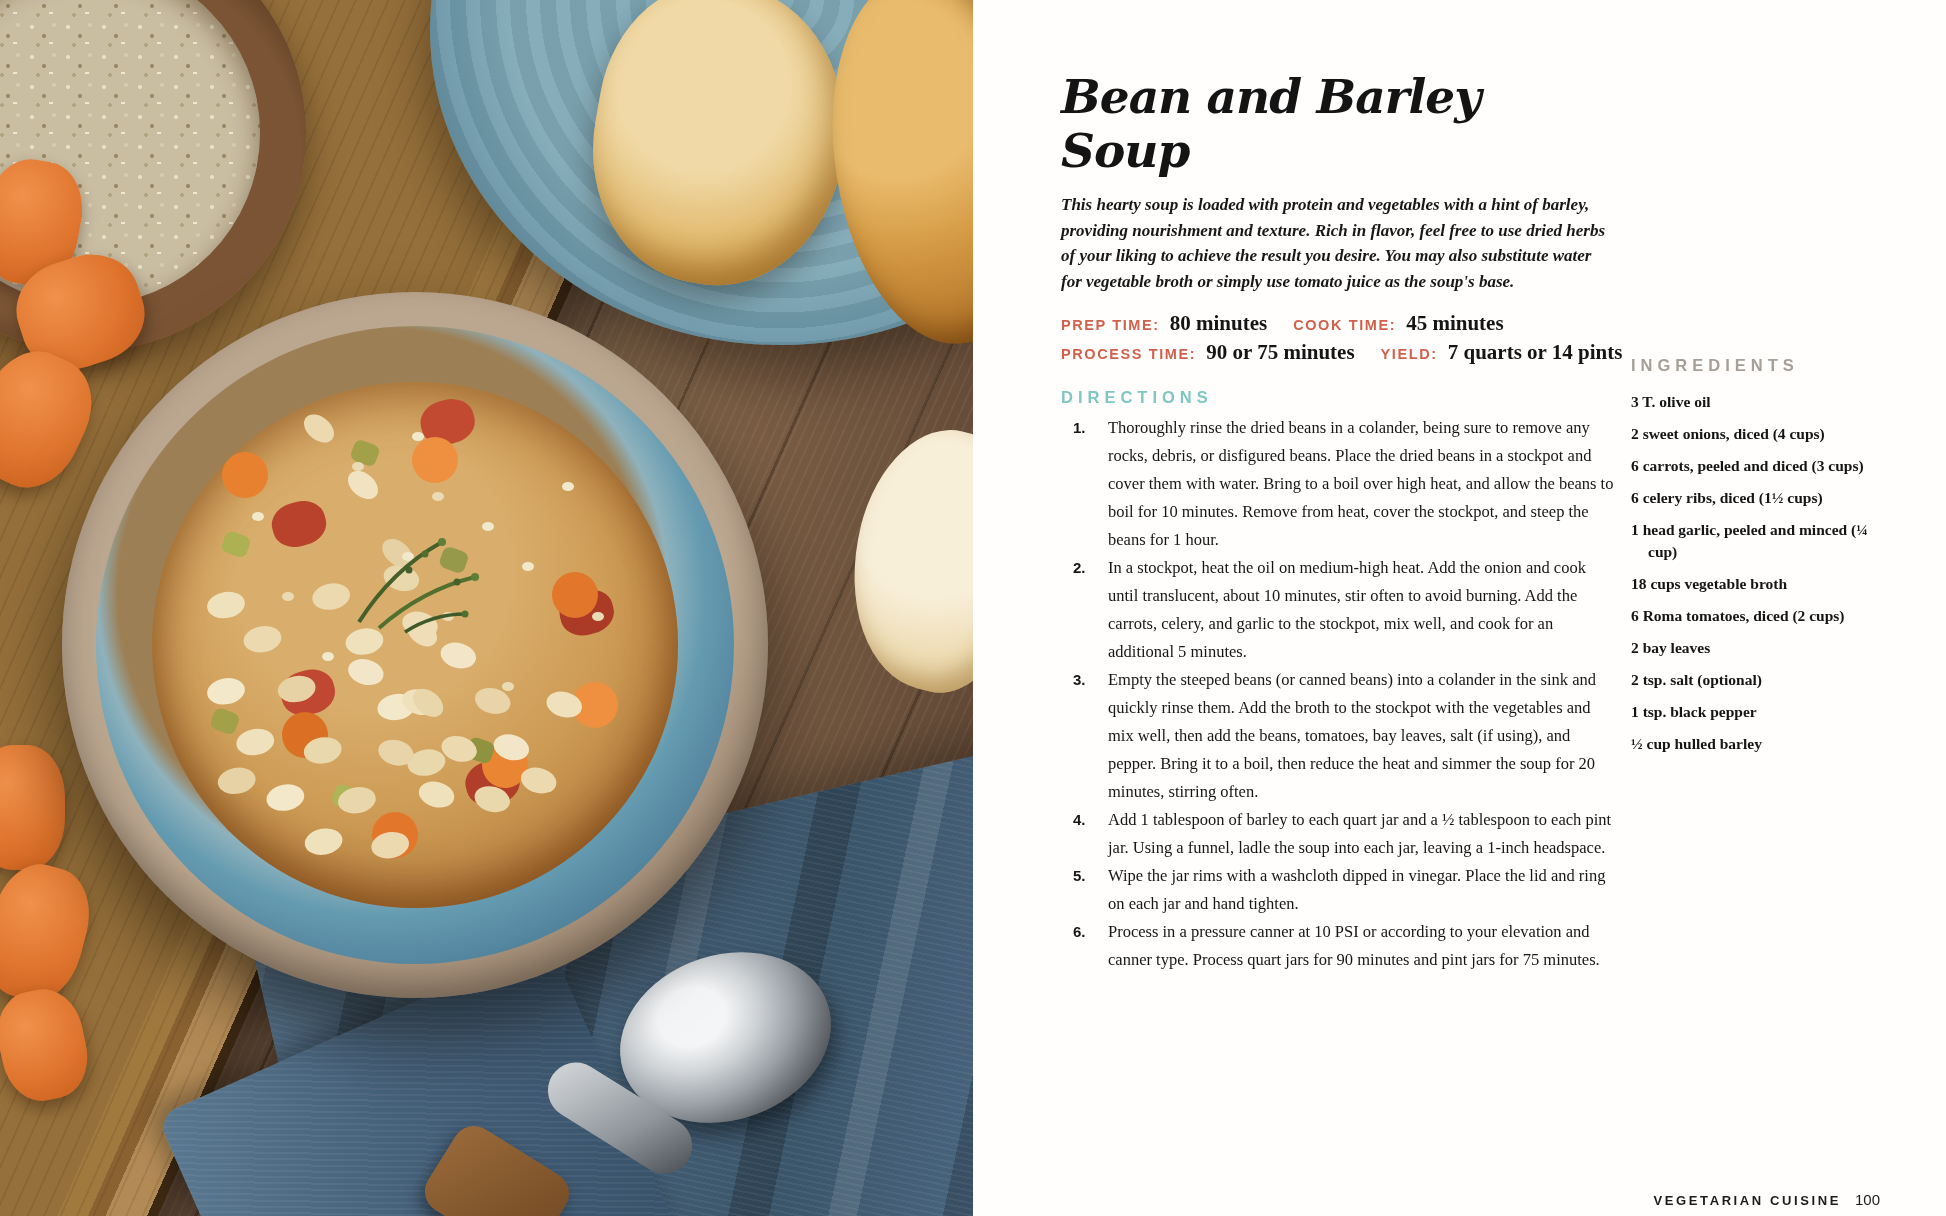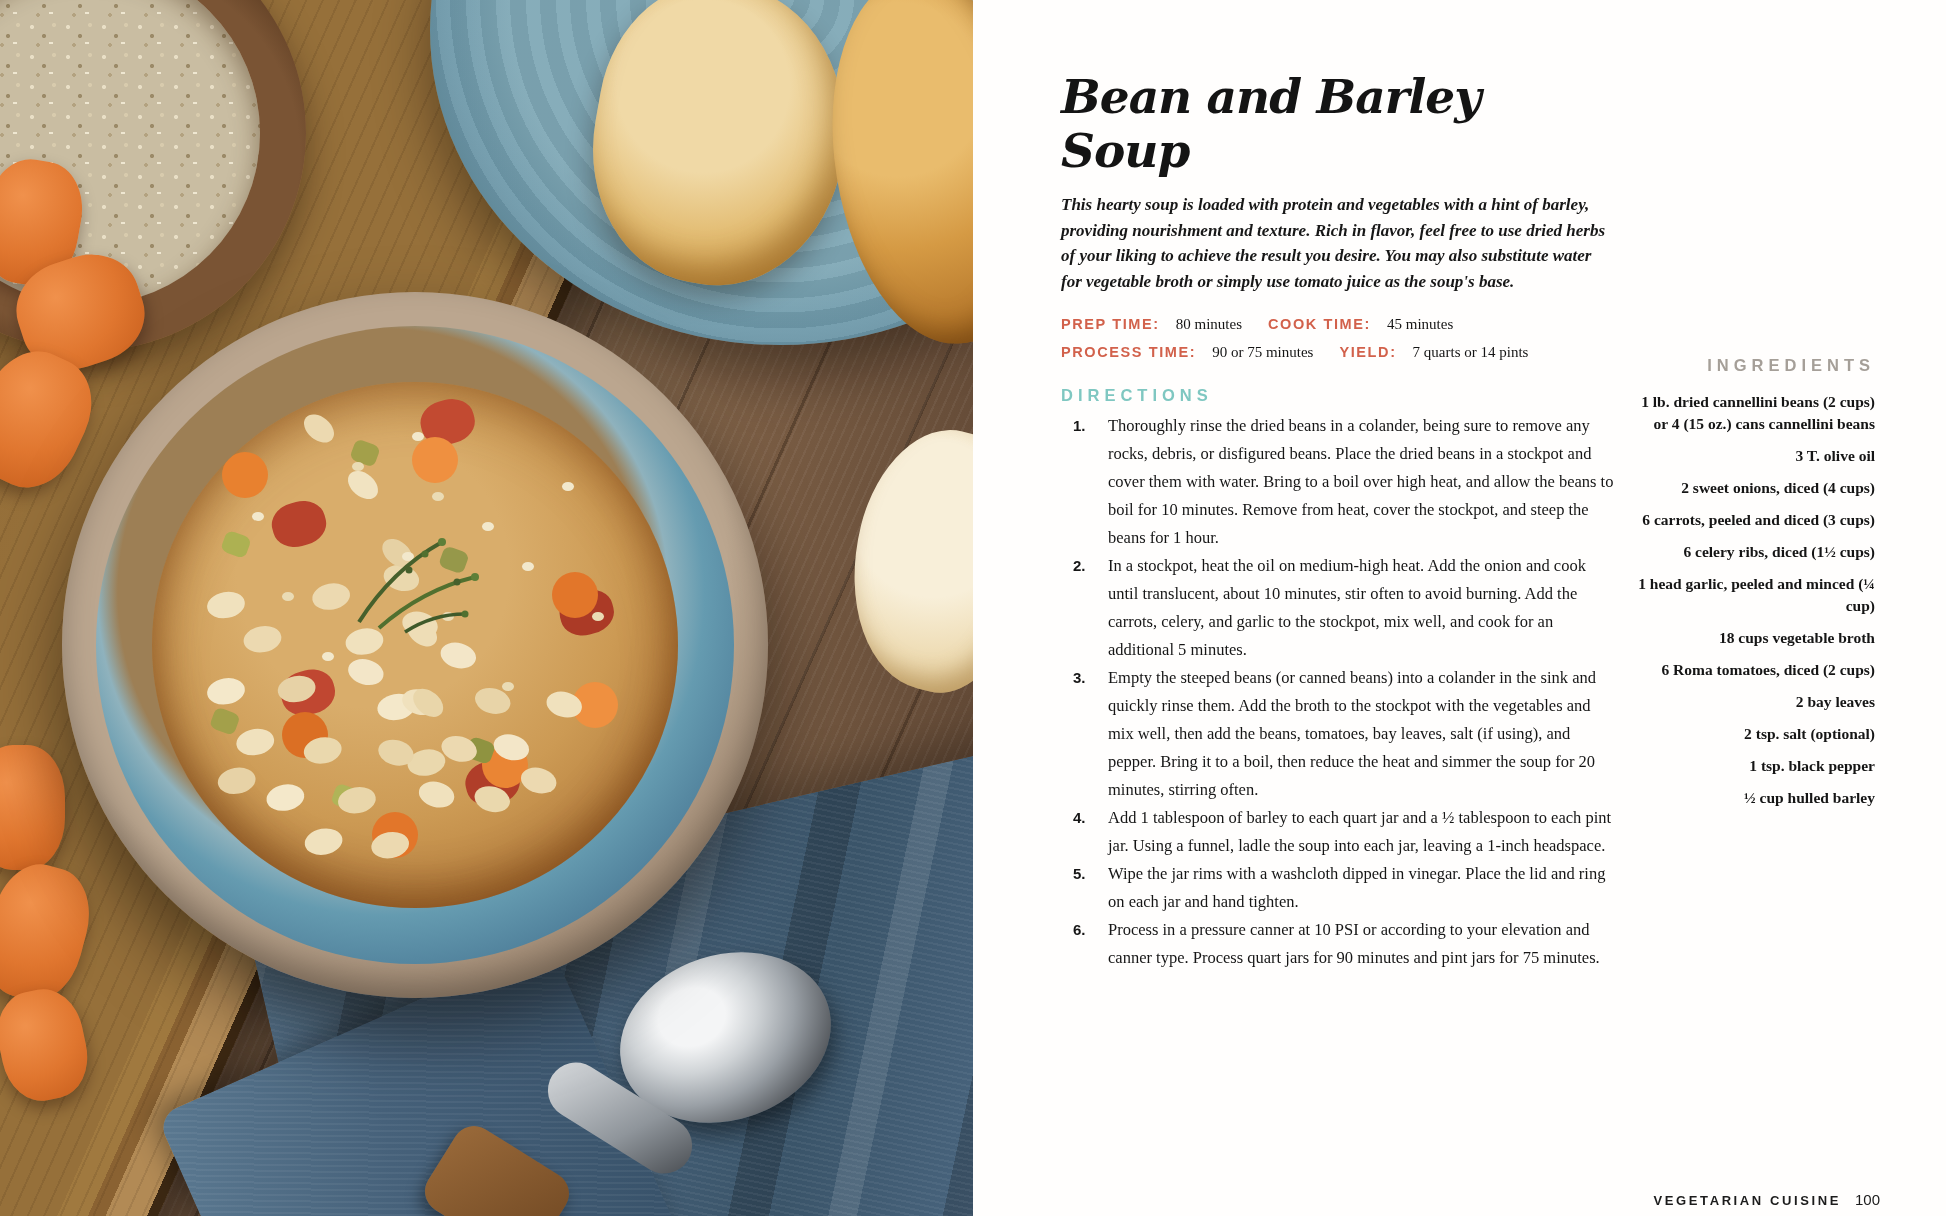--- a/index.html
+++ b/index.html
@@ -117,34 +117,34 @@
   .page { position:absolute; left:973px; top:16px; width:973px; height:1216px; background:#fffefd; }
   .main-col { position:absolute; left:88px; top:54px; width:554px; }
   .recipe-title { font-family:"DejaVu Serif", serif; font-style:italic; font-weight:700;
     font-size:47px; line-height:1.15; color:#141414; letter-spacing:-1px; margin-bottom:14px; }
   .intro { font-family:"Liberation Serif", serif; font-style:italic; font-weight:700;
     font-size:17px; line-height:25.5px; color:#171717; }
   .meta { margin-top:16px; }
   .meta-row { display:flex; gap:26px; line-height:27px; white-space:nowrap; }
   .meta-label { font-family:"Liberation Sans", sans-serif; font-weight:700; font-size:14.5px;
     letter-spacing:1.6px; color:#d2614b; }
-  .meta-value { font-family:"Liberation Serif", serif; font-weight:400; font-size:15px; color:#151515; margin-left:12px; }
+  .meta-value { font-family:"Liberation Serif", serif; font-weight:700; font-size:21px; color:#151515; margin-left:6px; }
   .section-heading { font-family:"Liberation Sans", sans-serif; font-weight:700; font-size:16.5px;
     letter-spacing:5px; margin-top:20px; }
   .directions-heading { color:#7fc7c1; }
   .ingredients-heading { color:#a59f98; margin-top:0; }
   ol.steps { margin-top:7px; list-style:none; counter-reset:step; }
   ol.steps li { position:relative; padding-left:47px; font-family:"Liberation Serif", serif;
     font-size:16.5px; line-height:28px; color:#161616; counter-increment:step; }
   ol.steps li::before { content:counter(step) "."; position:absolute; left:12px; top:0; width:24px;
     text-align:left; font-family:"Liberation Sans", sans-serif; font-weight:700; font-size:15px; }
   .tip { margin-top:26px; font-family:"Liberation Sans", sans-serif; font-style:italic;
     font-size:15.5px; line-height:26px; color:#222; }
   .tip-label { font-style:normal; font-weight:700; font-size:14.5px; letter-spacing:1.5px; color:#d2614b; }
-  .ing-col { position:absolute; left:658px; top:340px; width:244px;text-align:right; }
+  .ing-col { position:absolute; left:658px; top:340px; width:244px; }
   ul.ingredients { list-style:none; margin-top:16px; }
   ul.ingredients li { font-family:"Liberation Serif", serif; font-weight:700; font-size:15.5px;
     line-height:22px; color:#151515; padding-left:17px; text-indent:-17px; margin-bottom:10px; }
   .footer { position:absolute; right:66px; bottom:24px; display:flex; align-items:baseline; gap:14px; }
   .footer-section { font-family:"Liberation Sans", sans-serif; font-weight:700; font-size:13px;
     letter-spacing:2.6px; color:#1c1c1c; }
   .footer-page { font-family:"Liberation Sans", sans-serif; font-size:15px; color:#1c1c1c; }
 </style>
 </head>
 <body>
@@ -235,21 +235,20 @@
         <li>Add 1 tablespoon of barley to each quart jar and a ½ tablespoon to each pint jar. Using a funnel, ladle the soup into each jar, leaving a 1-inch headspace.</li>
         <li>Wipe the jar rims with a washcloth dipped in vinegar. Place the lid and ring on each jar and hand tighten.</li>
         <li>Process in a pressure canner at 10 PSI or according to your elevation and canner type. Process quart jars for 90 minutes and pint jars for 75 minutes.</li>
       </ol>
 
     </div>
 
     <div class="ing-col">
       <h2 class="section-heading ingredients-heading">INGREDIENTS</h2>
       <ul class="ingredients">
-        <li>1 lb. dried cannellini beans (2 cups) or 4 (15 oz.) cans cannellini beans</li>
         <li>3 T. olive oil</li>
         <li>2 sweet onions, diced (4 cups)</li>
         <li>6 carrots, peeled and diced (3 cups)</li>
         <li>6 celery ribs, diced (1½ cups)</li>
         <li>1 head garlic, peeled and minced (¼ cup)</li>
         <li>18 cups vegetable broth</li>
         <li>6 Roma tomatoes, diced (2 cups)</li>
         <li>2 bay leaves</li>
         <li>2 tsp. salt (optional)</li>
         <li>1 tsp. black pepper</li>

